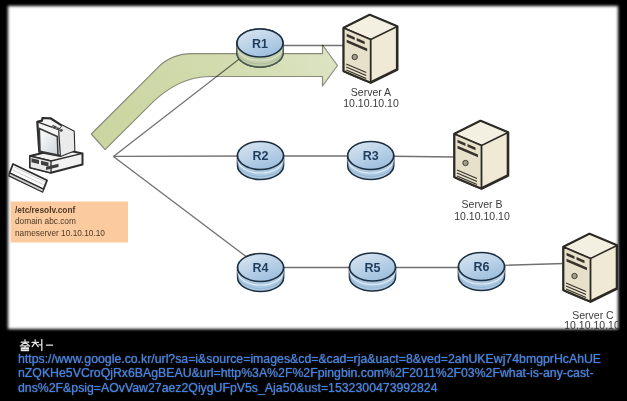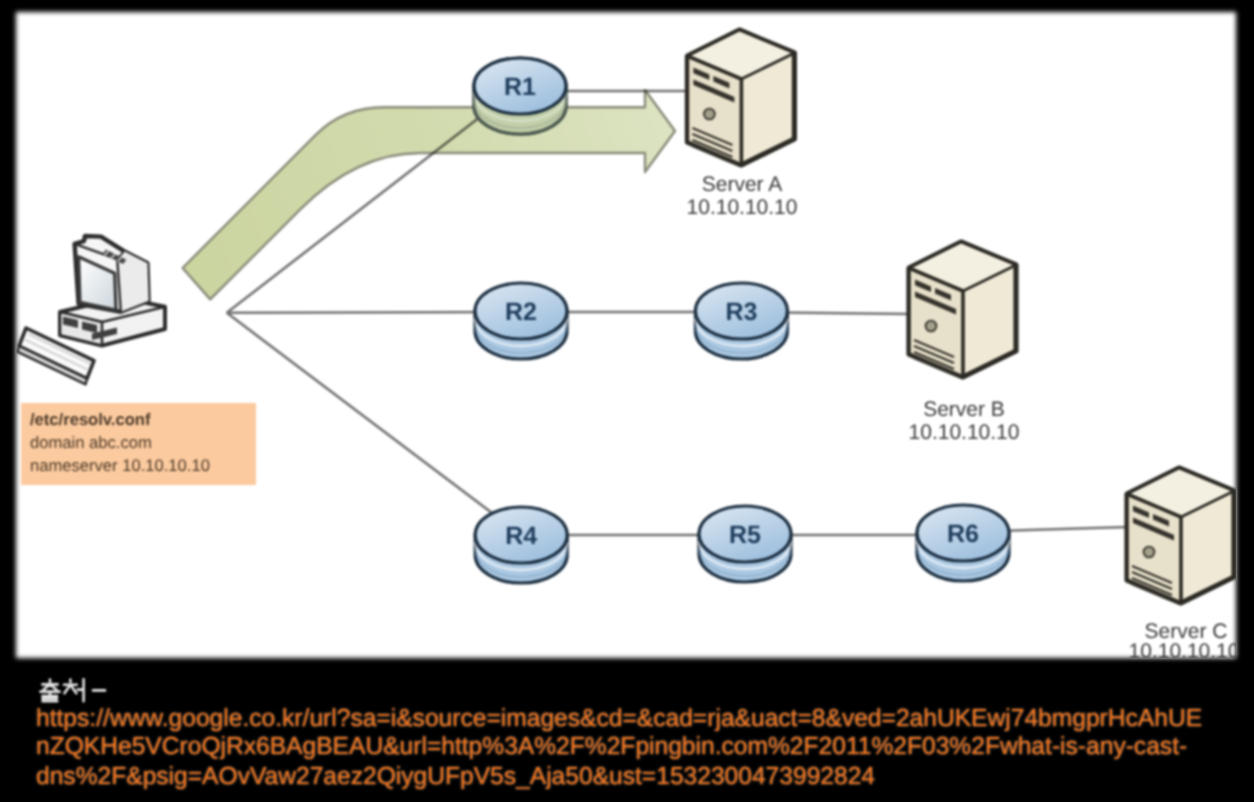--- a/index.html
+++ b/index.html
@@ -2,21 +2,21 @@
 <html><head>
 <meta charset="utf-8">
 <style>
   html,body{margin:0;padding:0;}
   body{width:627px;height:401px;background:#000;overflow:hidden;position:relative;
        font-family:"Liberation Sans",sans-serif;}
   #panel{position:absolute;left:8px;top:6px;width:610px;height:323px;background:#fff;
          filter:blur(1.4px);}
   #diag{position:absolute;left:8px;top:6px;width:610px;height:323px;overflow:hidden;}
   #diag svg{position:absolute;left:-8px;top:-6px;filter:blur(0.55px);}
-  #src{position:absolute;left:18px;top:351.5px;width:604px;color:#f97316;filter:blur(0.45px);text-shadow:0 0 1.2px rgba(255,255,255,0.5);
+  #src{position:absolute;left:18px;top:351.5px;width:604px;color:#3b82f6;filter:blur(0.45px);text-shadow:0 0 1.2px rgba(255,255,255,0.5);
        font-size:12.3px;line-height:14.5px;}
 </style>
 </head>
 <body>
 <div id="panel"></div>
 <div id="diag">
 <svg width="627" height="401" viewBox="0 0 627 401">
   <defs>
     <linearGradient id="rg" x1="0" y1="0" x2="0.6" y2="1">
       <stop offset="0" stop-color="#dde8f3"></stop>

